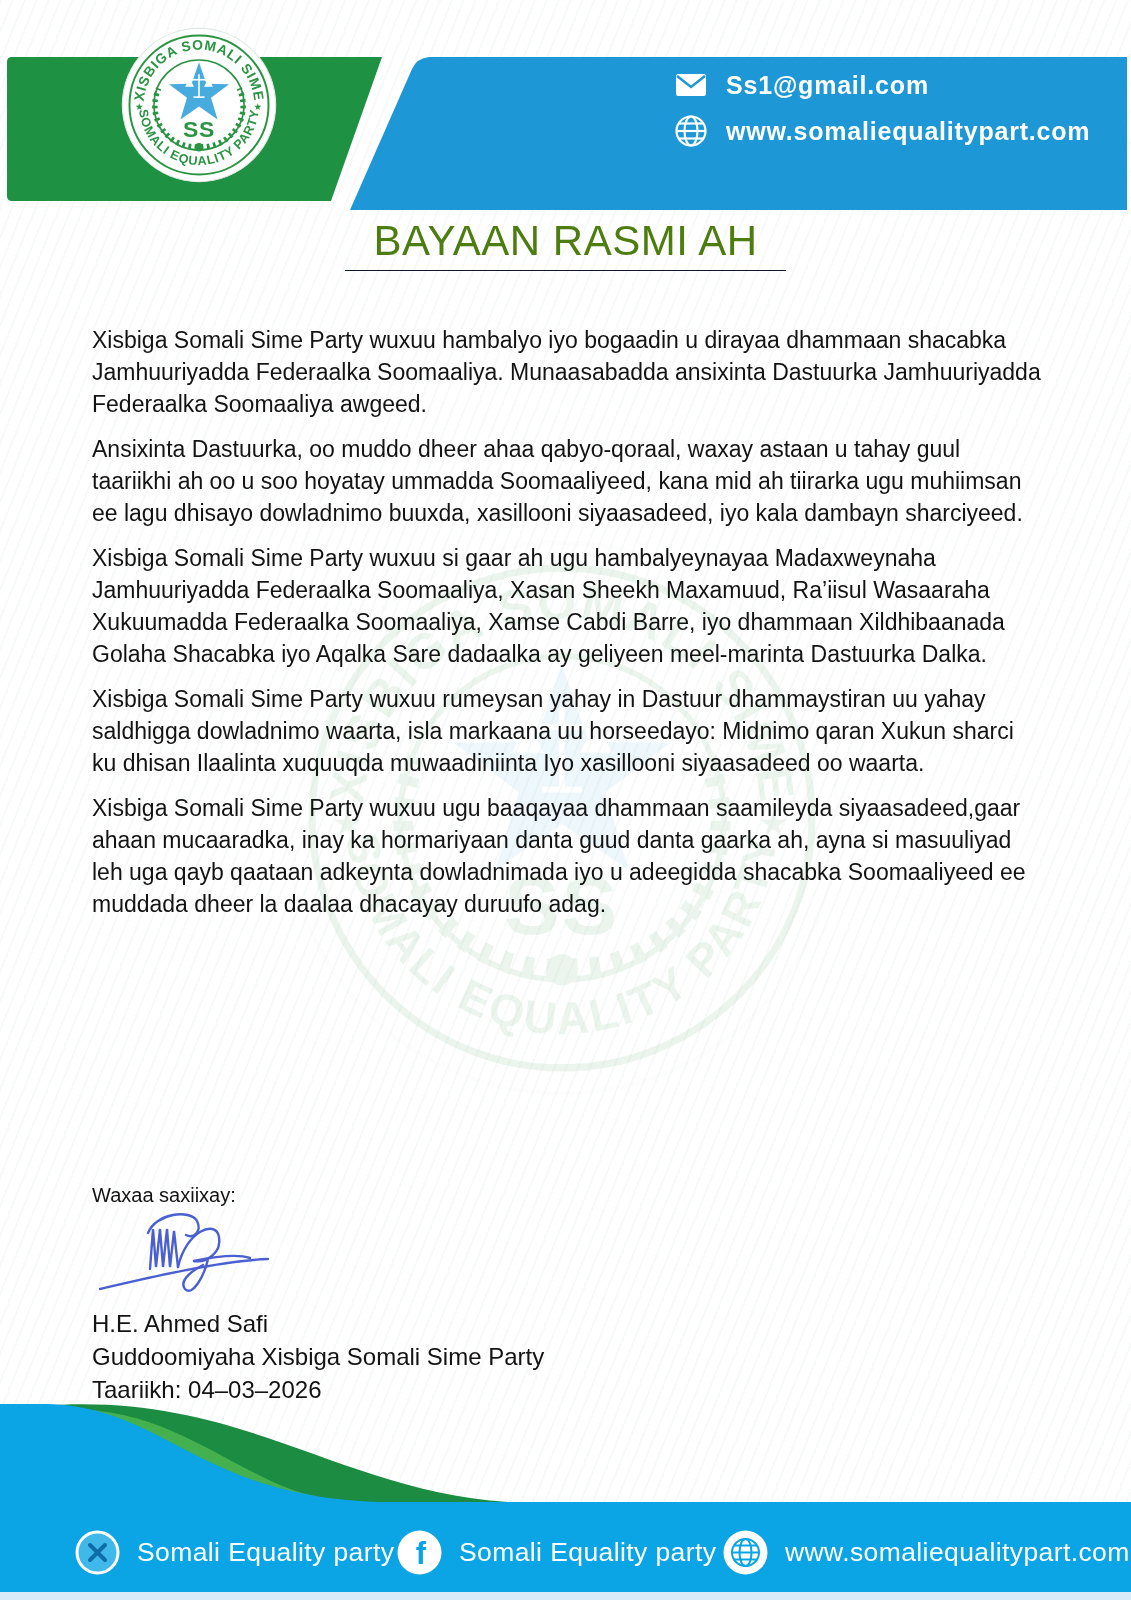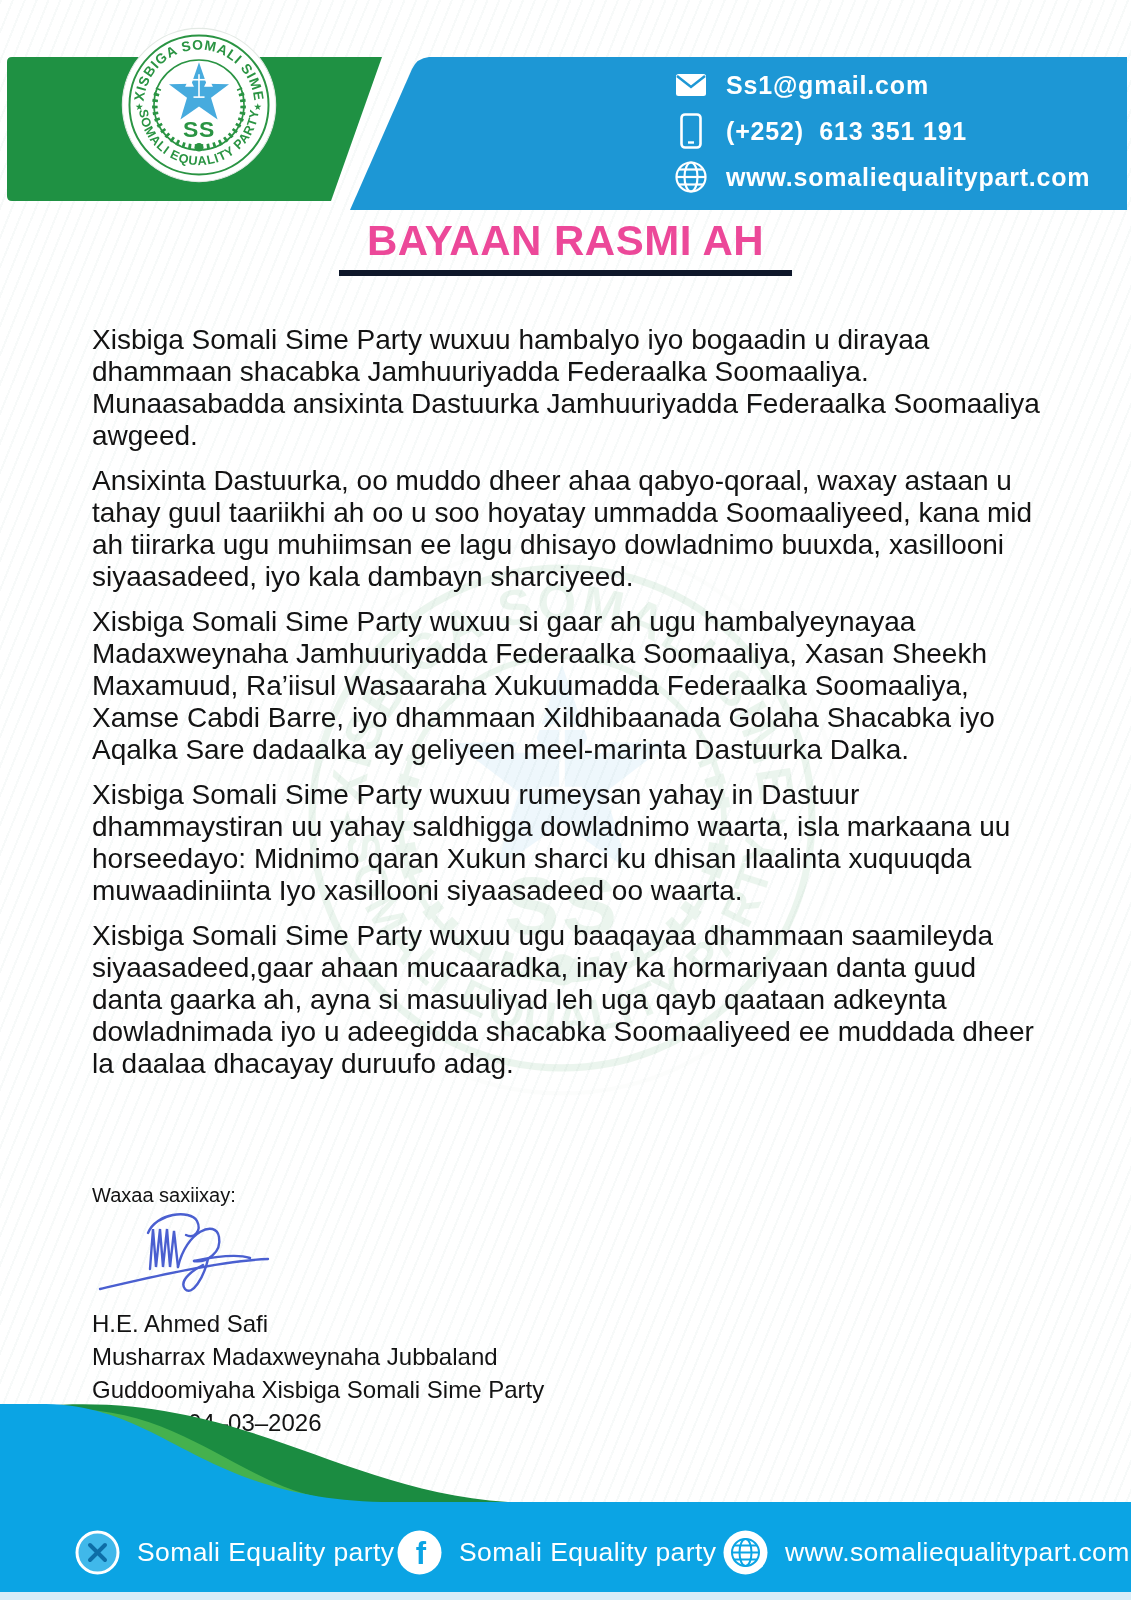--- a/index.html
+++ b/index.html
@@ -15,28 +15,28 @@
   svg{display:block;}
   .hdr-shapes{position:absolute;left:0;top:0;width:1131px;height:230px;}
   .logo-wrap{position:absolute;left:120px;top:26px;width:158px;height:158px;}
   .watermark{position:absolute;left:278px;top:534px;width:568px;height:568px;opacity:0.085;}
   .contact{position:absolute;left:674px;top:66px;display:flex;flex-direction:column;gap:8px;}
   .contact-row{display:flex;align-items:center;gap:18px;height:38px;}
   .contact-ico{width:34px;display:flex;justify-content:center;}
   .contact-txt{color:#ffffff;font-weight:bold;font-size:25px;letter-spacing:0.8px;white-space:pre;}
   .title-wrap{position:absolute;top:217px;left:0;width:100%;text-align:center;}
   .title{
-    display:inline-block;color:#ec4899;font-weight:bold;font-size:42px;letter-spacing:0.5px;
-    padding:0 28px 5px 28px;border-bottom:6px solid #0f172a;white-space:nowrap;
+    display:inline-block;color:#4d7c0f;font-weight:normal;font-size:42px;letter-spacing:0.5px;
+    padding:0 28px 5px 28px;border-bottom:1px solid #0f172a;white-space:nowrap;
   }
   .refrow{
     position:absolute;top:276px;left:65px;width:1001px;display:flex;justify-content:space-between;
     font-size:23.5px;color:#2e2e2e;letter-spacing:0.2px;
   }
-  .body-text{position:absolute;left:92px;top:324px;width:952px;font-size:28px;line-height:32px;color:#131313;}
+  .body-text{position:absolute;left:92px;top:324px;width:952px;font-size:23px;line-height:32px;color:#131313;}
   .body-text p{margin:0 0 13px 0;}
   .sig{position:absolute;left:92px;top:1184px;color:#131313;}
   .sig-intro{font-size:20px;margin-bottom:2px;}
   .sig-img{margin-left:6px;}
   .sig-names{margin-top:6px;font-size:24px;line-height:33px;}
   .footer-shapes{position:absolute;left:0;bottom:0;width:1131px;height:210px;}
   .footer-row{position:absolute;left:0;top:1526px;width:1131px;height:52px;}
   .social{position:absolute;display:flex;align-items:center;gap:16px;height:52px;}
   .social-txt{color:#ffffff;font-size:26.5px;font-weight:500;letter-spacing:0.4px;white-space:nowrap;}
   .s1{left:74px;} .s2{left:396px;} .s3{left:722px;}
@@ -103,29 +103,20 @@
       <span class="contact-ico">
         <svg width="32" height="24" viewBox="0 0 32 24">
           <rect x="1" y="1" width="30" height="22" rx="2.5" fill="#ffffff"></rect>
           <path d="M2,3 L16,14 L30,3" fill="none" stroke="#1d97d5" stroke-width="2.5"></path>
         </svg>
       </span>
       <span class="contact-txt">Ss1@gmail.com</span>
     </div>
     <div class="contact-row">
       <span class="contact-ico">
-        <svg width="22" height="36" viewBox="0 0 22 36">
-          <rect x="1.5" y="1.5" width="19" height="33" rx="3.5" fill="none" stroke="#ffffff" stroke-width="2.6"></rect>
-          <line x1="8" y1="29.5" x2="14" y2="29.5" stroke="#ffffff" stroke-width="2.4"></line>
-        </svg>
-      </span>
-      <span class="contact-txt">(+252)  613 351 191</span>
-    </div>
-    <div class="contact-row">
-      <span class="contact-ico">
         <svg width="34" height="34" viewBox="0 0 34 34">
           <g fill="none" stroke="#ffffff" stroke-width="2.2">
             <circle cx="17" cy="17" r="14.5"></circle>
             <ellipse cx="17" cy="17" rx="6.5" ry="14.5"></ellipse>
             <line x1="2.5" y1="17" x2="31.5" y2="17"></line>
             <line x1="4.5" y1="9.5" x2="29.5" y2="9.5"></line>
             <line x1="4.5" y1="24.5" x2="29.5" y2="24.5"></line>
           </g>
         </svg>
       </span>
@@ -155,21 +146,20 @@
           <path d="M52,60 L55,20 L58,58 L62,20 L65,58 L69,20 L72,58 L76,22 L80,58"></path>
           <path d="M50,24 C58,4 92,0 99,12 C104,22 96,30 88,26"></path>
           <path d="M80,58 C88,22 118,10 121,28 C124,44 108,54 96,52"></path>
           <path d="M96,52 C120,47 140,45 152,49"></path>
           <path d="M110,50 C106,68 94,88 87,80 C80,71 97,60 105,56"></path>
         </g>
       </svg>
     </div>
     <div class="sig-names">
       <div>H.E. Ahmed Safi</div>
-      <div>Musharrax Madaxweynaha Jubbaland</div>
       <div>Guddoomiyaha Xisbiga Somali Sime Party</div>
       <div>Taariikh: 04–03–2026</div>
     </div>
   </div>
 
   <svg class="footer-shapes" viewBox="0 0 1131 210">
     <path d="M40,16 C240,0 335,100 508,112 L508,210 H40 Z" fill="#1b8c41"></path>
     <path d="M45,20 C180,8 240,100 336,110 L336,210 H45 Z" fill="#45b14e"></path>
     <path d="M0,14 H46 C165,16 200,108 382,112 H1131 V210 H0 Z" fill="#0ba4e4"></path>
     <rect x="0" y="202" width="1131" height="8" fill="#d7ecf8"></rect>

